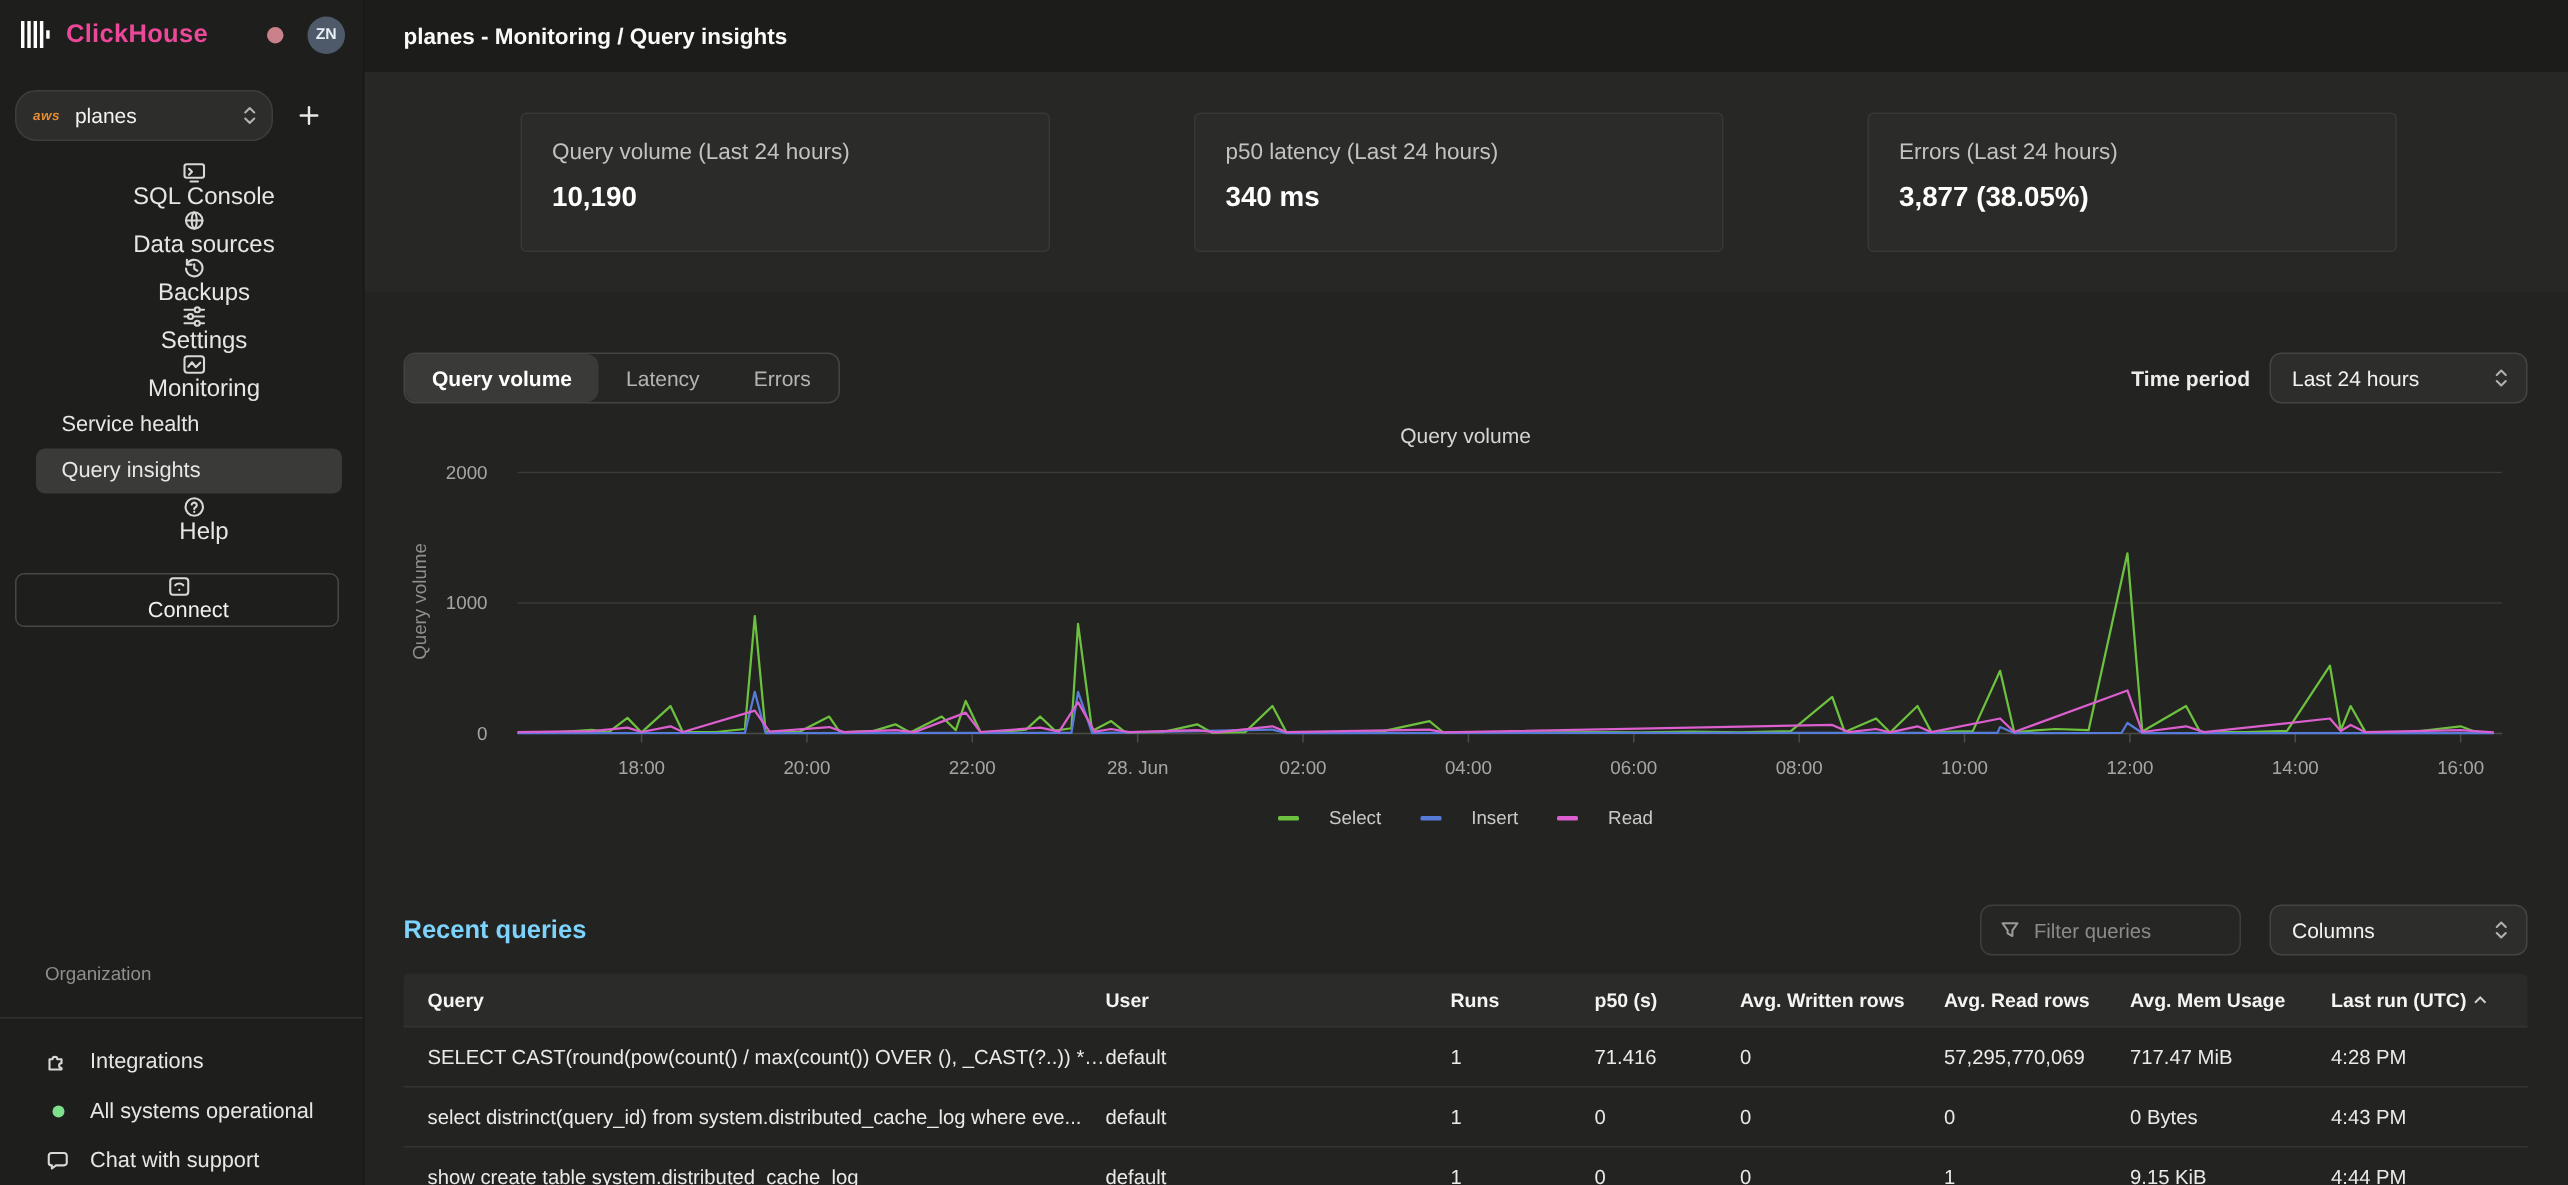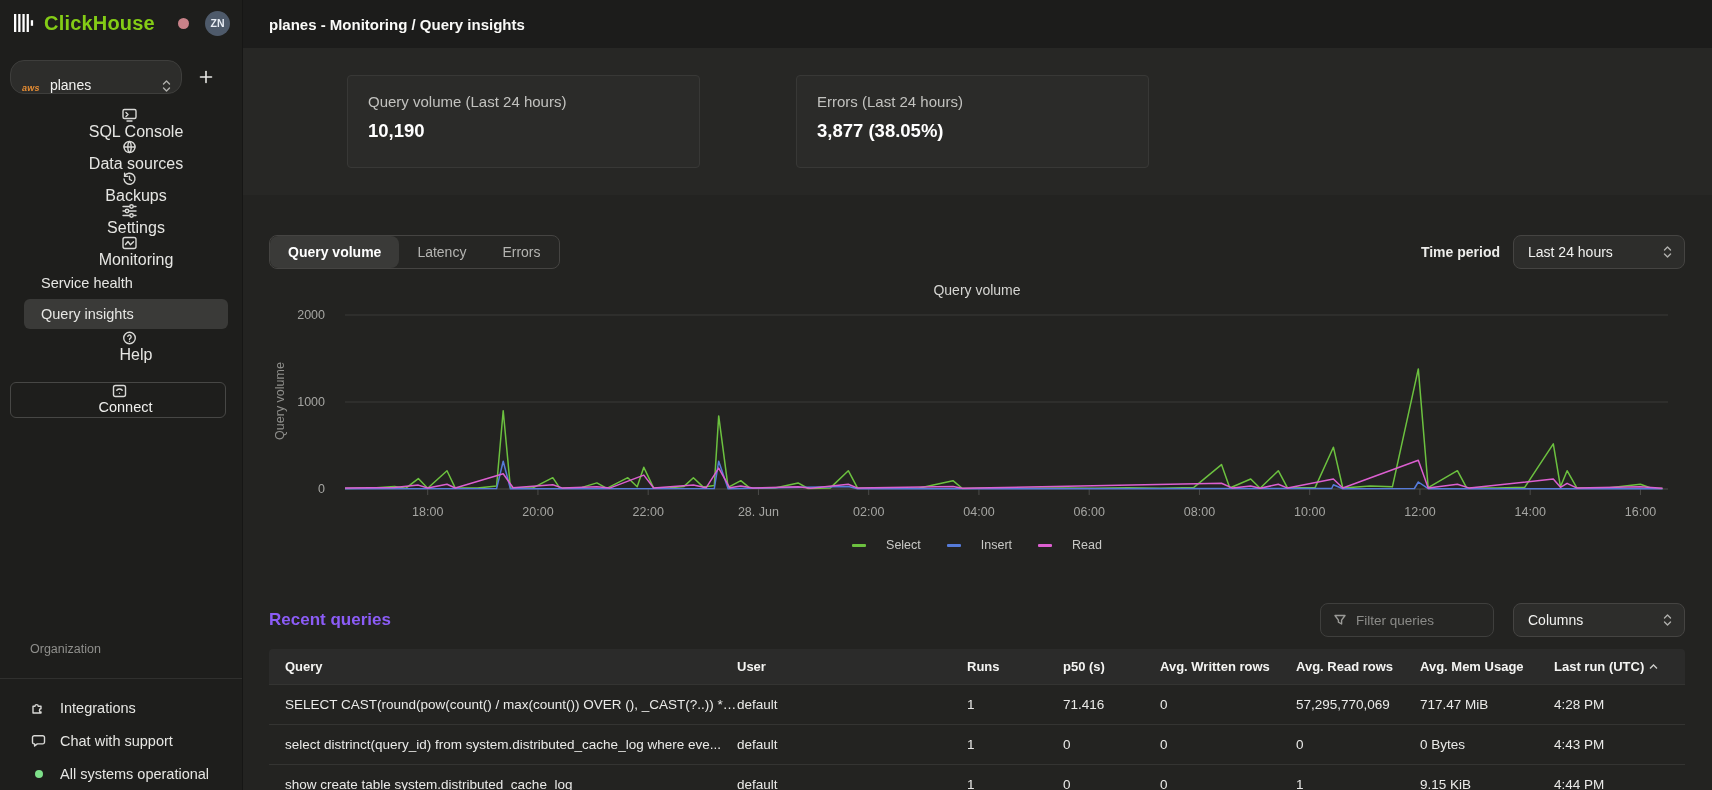--- a/index.html
+++ b/index.html
@@ -8,25 +8,25 @@
     background:#232321; color:#ececea;
     font-family:"Liberation Sans", sans-serif;
     display:flex; font-size:14px;
   }
   svg { display:block; }
   .ico { stroke:#d8d8d5; stroke-width:1.4; fill:none; stroke-linecap:round; stroke-linejoin:round; }
 
   
   #sidebar { width:243px; flex:none; background:#1e1e1c; display:flex; flex-direction:column; border-right:1px solid #161615; }
   .brand-row { display:flex; align-items:center; height:46px; padding:0 12px 0 14px; }
-  .brand-name { font-size:20px; font-weight:700; color:#84cc16; margin-left:9px; letter-spacing:.2px;text-align:right; }
+  .brand-name { font-size:17px; font-weight:700; color:#ec4899; margin-left:9px; letter-spacing:.2px;text-align:right; }
   .brand-dot { width:11px; height:11px; border-radius:50%; background:#c98289; margin-left:auto; margin-right:16px; }
   .avatar { width:25px; height:25px; border-radius:50%; background:#4e5a6a; color:#e8edf4; font-size:10.5px; font-weight:700; display:flex; align-items:center; justify-content:center; }
   .selector-row { display:flex; align-items:center; margin:14px 10px 0 10px; }
-  .service-select { flex:none; width:172px; height:34px; background:#2d2d2b; border:1px solid #3e3e3c; border-radius:14px; display:flex; align-items:flex-end; padding:0 10px 0 11px; cursor:pointer; }
+  .service-select { flex:none; width:172px; height:34px; background:#2d2d2b; border:1px solid #3e3e3c; border-radius:14px; display:flex; align-items:center; padding:0 10px 0 11px; cursor:pointer; }
   .aws-mark { color:#e58c33; font-size:9px; font-weight:700; letter-spacing:.3px; font-style:italic; }
   .service-name { margin-left:10px; font-size:14px; color:#f2f2f0; }
   .updown { margin-left:auto; }
   .plus-btn { margin-left:13px; cursor:pointer; display:flex; align-items:center; justify-content:center; width:22px; height:22px; }
   nav { margin-top:13px; }
   .nav-item { display:flex; align-items:center; height:32px; padding-left:30px; cursor:pointer; color:#e6e6e3; font-size:16px;flex-direction:column; }
   .nav-item .ni-icon { width:17px; display:flex; justify-content:center; margin-right:13px; }
   .nav-sub { display:flex; align-items:center; height:30px; margin:1px 14px 1px 24px; padding-left:17px; border-radius:6px; cursor:pointer; color:#e6e6e3; font-size:14.5px; }
   .nav-sub.active { background:#3a3a38; }
   .connect-btn { display:flex; align-items:center; margin:20px 16px 0 10px; height:36px; border:1px solid #474745; border-radius:6px; padding-left:15px; cursor:pointer; font-size:14.5px; color:#f0f0ee;flex-direction:column; }
@@ -62,21 +62,21 @@
 
   .chart-block { margin-top:13px; }
   .chart-title { text-align:center; font-size:14px; color:#d5d5d2; height:16px; }
   .chart-wrap { position:relative; height:232px; }
   .y-axis-label { position:absolute; left:-44px; top:96px; width:110px; text-align:center; transform:rotate(-90deg); font-size:12.5px; color:#8f8f8c; }
   .legend { margin-top:6px; height:18px; display:flex; justify-content:center; align-items:center; gap:26px; }
   .legend-item { display:flex; align-items:center; gap:20px; cursor:pointer; font-size:12.5px; color:#c9c9c6; }
   .legend-swatch { width:14px; height:3px; border-radius:1px; }
 
   .recent-row { margin-top:48px; display:flex; align-items:center; justify-content:space-between; height:36px; }
-  .recent-title { font-size:17px; font-weight:700; color:#8b5cf6; }
+  .recent-title { font-size:17px; font-weight:700; color:#7dd3fc; }
   .recent-controls { display:flex; align-items:center; gap:19px; }
   .filter-box { width:174px; height:34px; background:#262624; border:1px solid #3f3f3d; border-radius:8px; display:flex; align-items:center; padding:0 10px 0 12px; }
   .filter-box input { background:transparent; border:none; outline:none; color:#ececea; font-family:inherit; font-size:13.5px; width:120px; margin-left:9px; }
   .filter-box input::placeholder { color:#8b8b88; }
 
   .qtable { margin-top:11px; }
   .trow { display:grid; grid-template-columns:468px 230px 96px 97px 136px 124px 134px 131px; align-items:center; }
   .thead { background:#2b2b2a; height:35px; border-radius:4px 4px 0 0; font-weight:700; font-size:13px; color:#f4f4f2; }
   .tbody .trow { height:40px; border-top:1px solid #343432; font-size:13.5px; color:#eaeae8; cursor:pointer; }
   .tcell { overflow:hidden; white-space:nowrap; text-overflow:ellipsis; }
@@ -214,44 +214,48 @@
     <div class="foot-item">
       <span class="ni-icon">
           <svg width="17" height="16" viewBox="0 0 17 16" class="ico">
             <path d="M3 6.2 h2 a1.6 1.6 0 1 1 3.2 0 H11 v2.6 a1.6 1.6 0 1 0 0 3.2 V13 H3 Z"></path>
           </svg>
         </span>
       <span>Integrations</span>
     </div>
     <div class="foot-item">
       <span class="ni-icon">
+          <span class="status-dot"></span>
+        </span>
+      <span>All systems operational</span>
+    </div>
+    <div class="foot-item">
+      <span class="ni-icon">
           <svg width="17" height="16" viewBox="0 0 17 16" class="ico">
             <path d="M2.5 4.5 a1.8 1.8 0 0 1 1.8 -1.8 h8.4 a1.8 1.8 0 0 1 1.8 1.8 v4.6 a1.8 1.8 0 0 1 -1.8 1.8 H7.3 L4.6 13 v-2.1 H4.3 a1.8 1.8 0 0 1 -1.8 -1.8 Z"></path>
           </svg>
         </span>
       <span>Chat with support</span>
-    </div>
-    <div class="foot-item">
-      <span class="ni-icon">
-          <span class="status-dot"></span>
-        </span>
-      <span>All systems operational</span>
     </div>
   </div>
 </aside>
 
 <div id="main">
   <div id="topbar">
     <span>planes - Monitoring / Query insights</span>
   </div>
 
   <div id="statsband">
     <div class="stat-card">
       <div class="stat-label">Query volume (Last 24 hours)</div>
       <div class="stat-value">10,190</div>
+    </div>
+    <div class="stat-card">
+      <div class="stat-label">p50 latency (Last 24 hours)</div>
+      <div class="stat-value">340 ms</div>
     </div>
     <div class="stat-card">
       <div class="stat-label">Errors (Last 24 hours)</div>
       <div class="stat-value">3,877 (38.05%)</div>
     </div>
   </div>
 
   <div id="content">
     <div class="controls-row">
       <div class="tabs">

